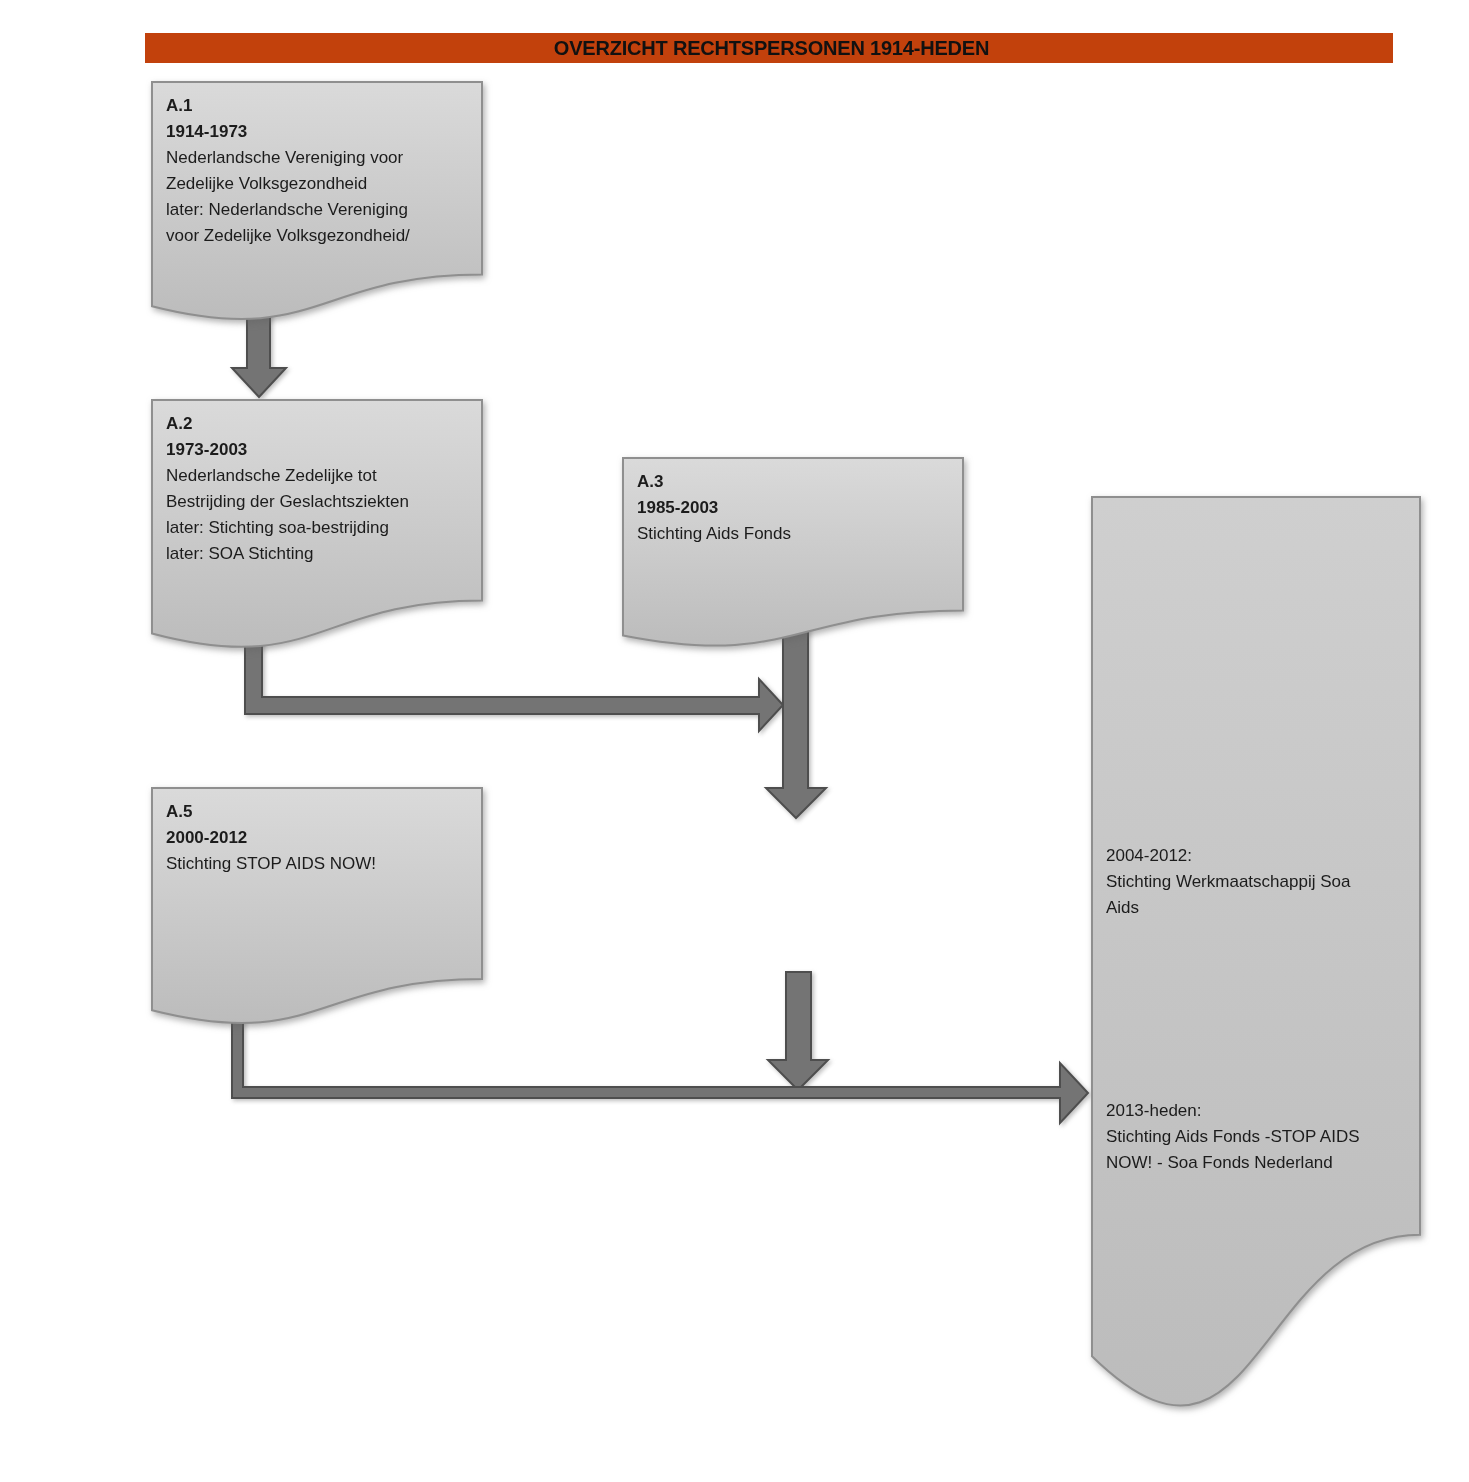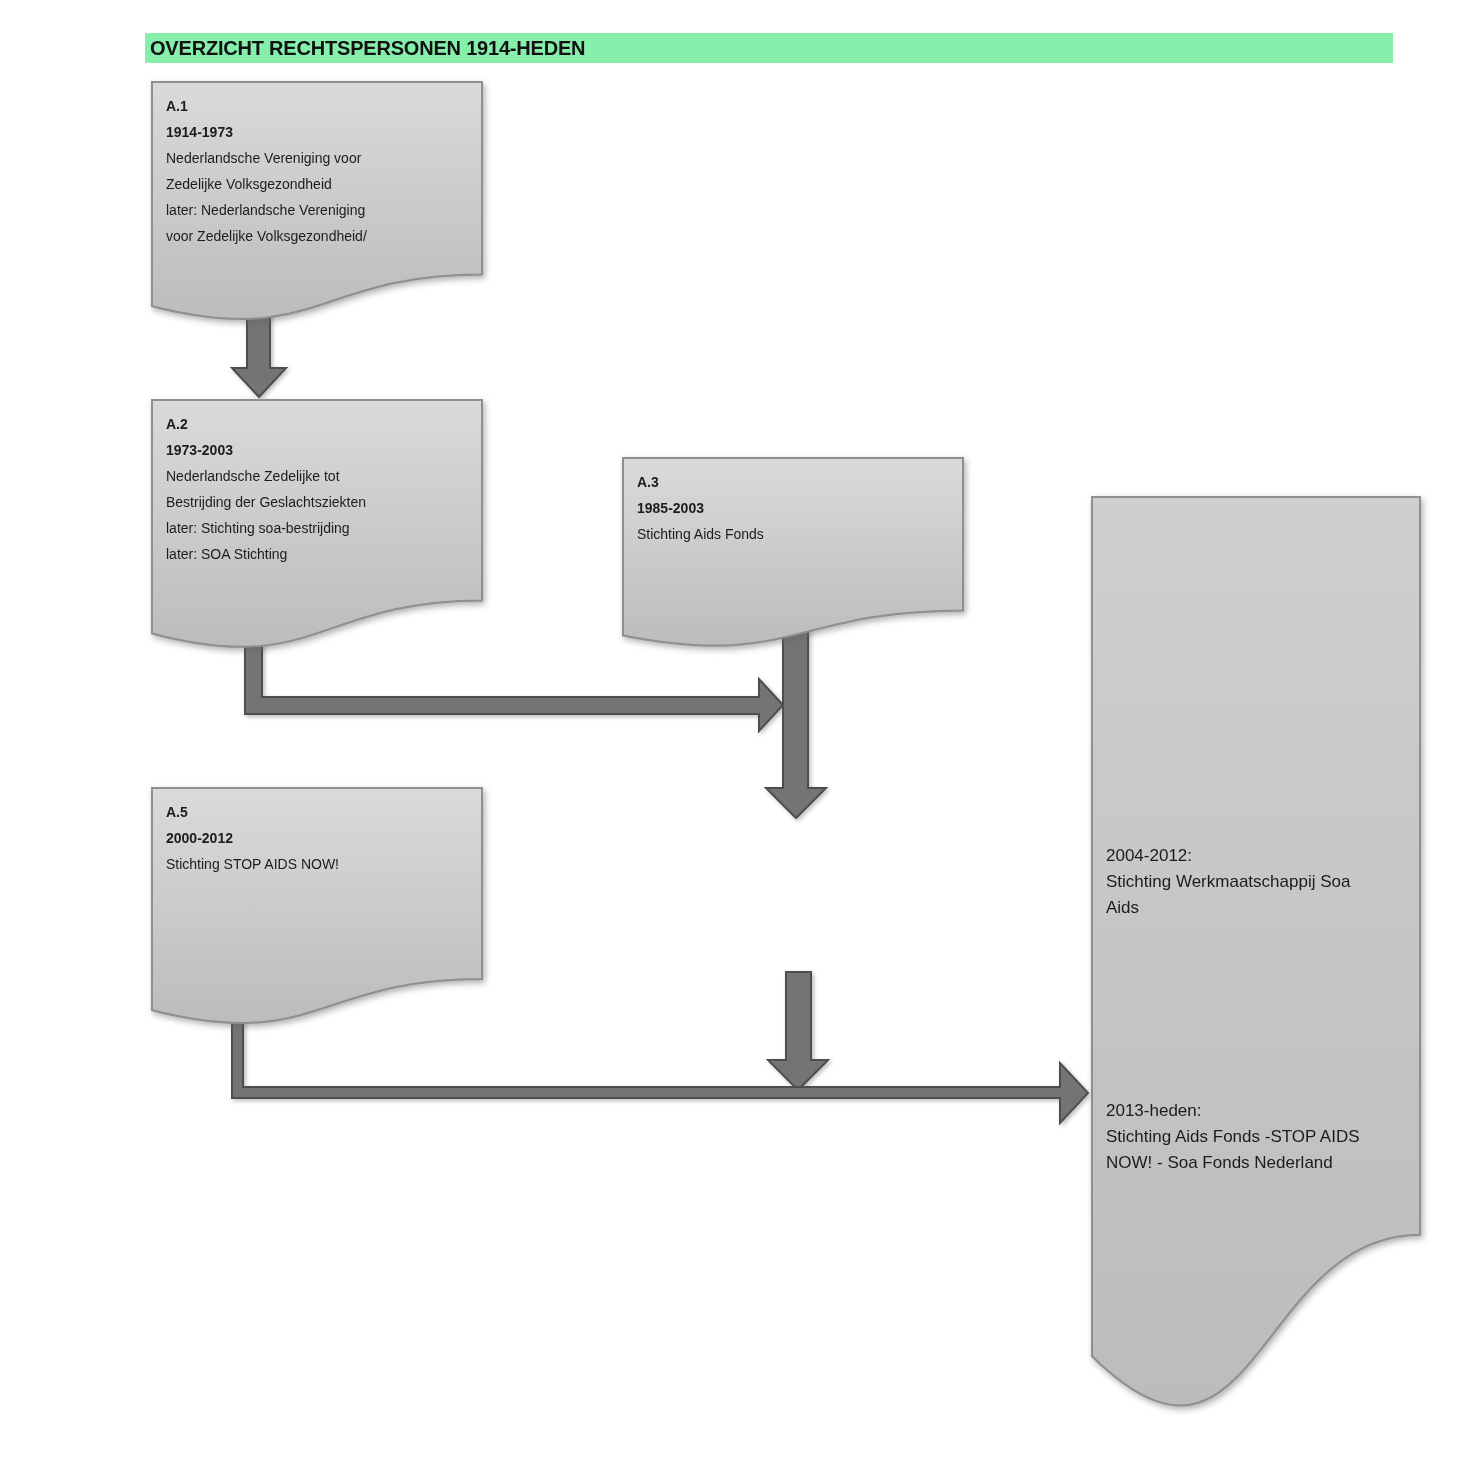--- a/index.html
+++ b/index.html
@@ -6,23 +6,24 @@
   .canvas{
     position:relative;
     width:1469px;height:1482px;
     background:#ffffff;
     font-family:"Liberation Sans","DejaVu Sans",sans-serif;
     color:#1c1c1c;
     overflow:hidden;
   }
   .titlebar{
     position:absolute;left:145px;top:33px;width:1248px;height:30px;
-    background:#86efac;
+    background:#c2410c;
     display:flex;align-items:center;
     z-index:3;
+    justify-content:center;
   }
   .titlebar .title-text{
     font-size:20px;font-weight:bold;color:#111;
     padding-left:5px;letter-spacing:-0.2px;white-space:nowrap;
   }
   .connector-layer{
     position:absolute;left:0;top:0;width:1469px;height:1482px;
     z-index:1;
   }
   .connector-layer polygon{
@@ -31,21 +32,21 @@
   .conn-shadow{filter:drop-shadow(2px 2px 2px rgba(110,110,110,0.45));}
   .doc-box{position:absolute;z-index:2;}
   .doc-bg{
     position:absolute;left:0;top:0;overflow:visible;
     filter:drop-shadow(2px 3px 3px rgba(100,100,100,0.5));
   }
   .doc-bg path{stroke:#8f8f8f;stroke-width:2;}
   .doc-content{
     position:relative;
     padding:11px 2px 0 14px;
-    font-size:14px;line-height:26px;
+    font-size:17px;line-height:26px;
   }
   .line{white-space:nowrap;}
   .bold{font-weight:bold;}
   .blank-line{height:26px;}
   .a6-section{position:absolute;left:14px;font-size:17px;line-height:26px;}
 </style>
 </head>
 <body>
 
 <div class="canvas">

